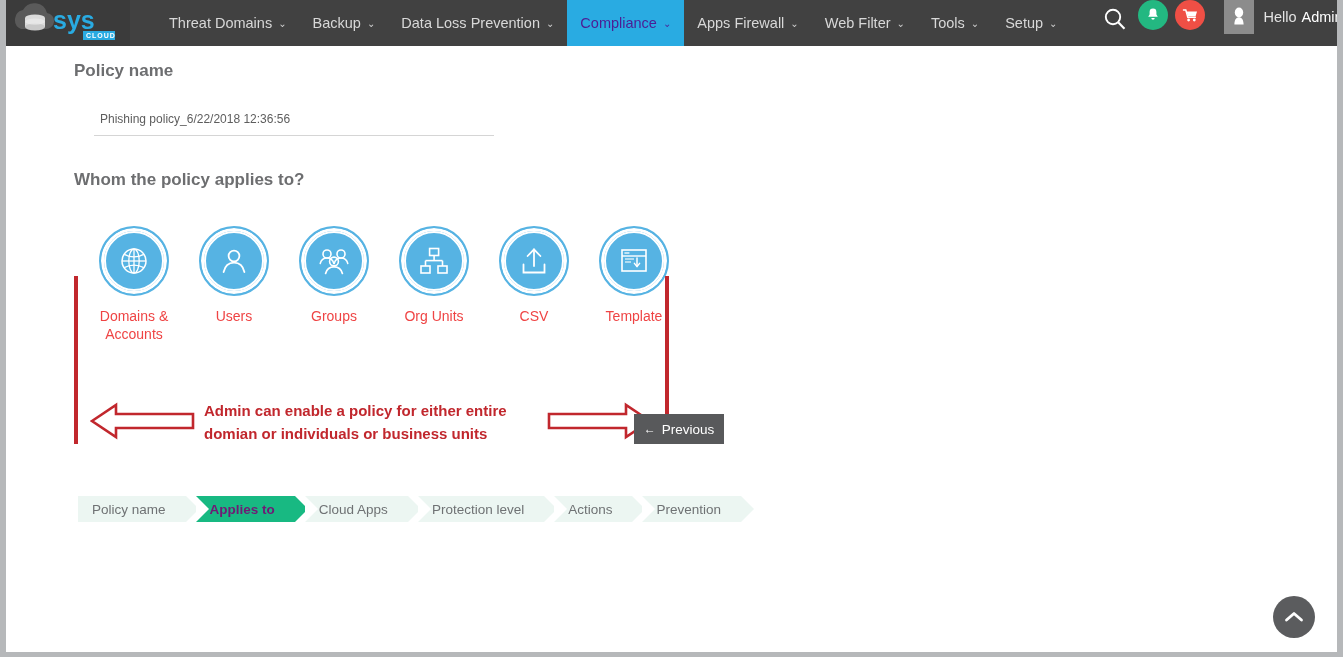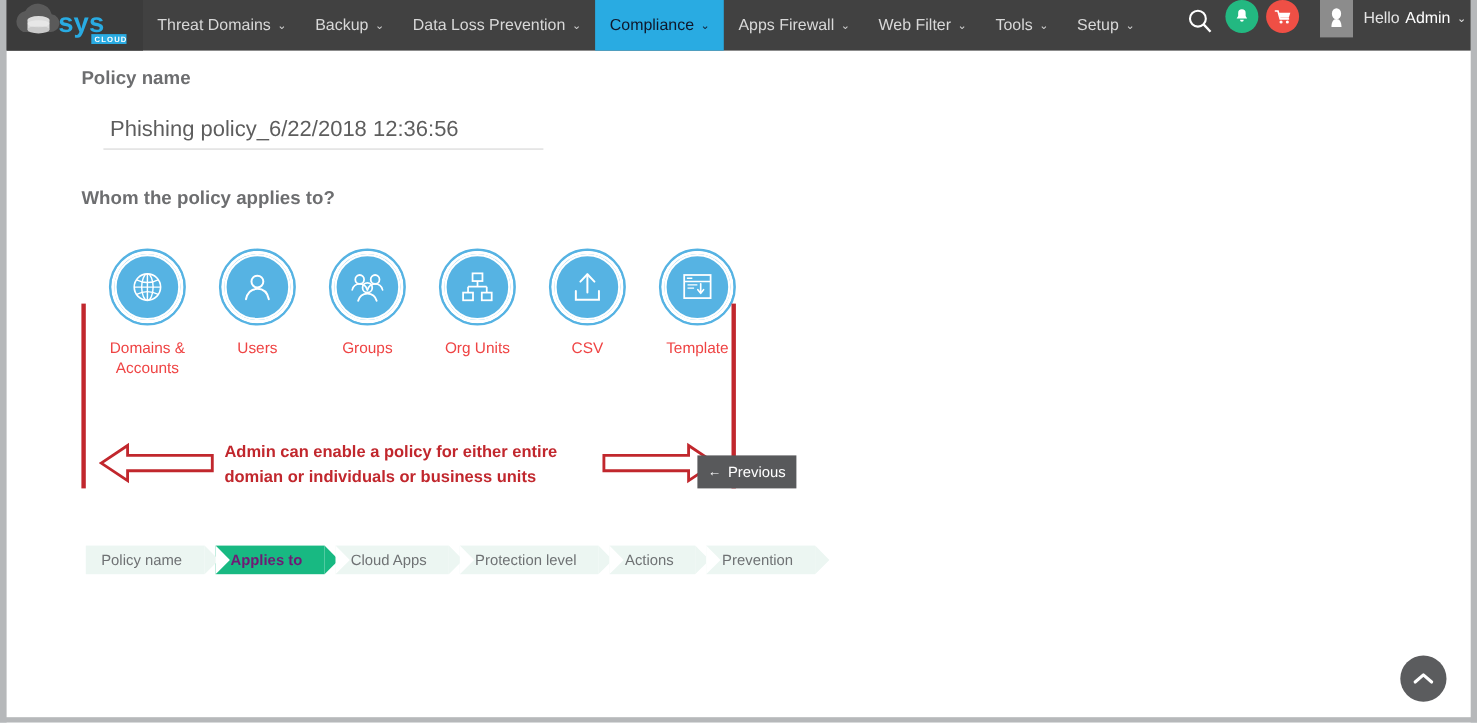--- a/index.html
+++ b/index.html
@@ -17,21 +17,21 @@
     border-left: 6px solid #b6b8ba;
     border-right: 6px solid #b6b8ba;
     border-bottom: 5px solid #b6b8ba;
   }
 
   
   .topnav {
     position: absolute; top: 0; left: -6px;
     width: 1343px; height: 46px;
     background: #414141;
-    display: flex; align-items: stretch;
+    display: flex; align-items: stretch; gap: 26px;
   }
   .logo-wrap {
     width: 130px; height: 46px;
     background: #3b3b3b;
     display: flex; align-items: center; justify-content: center;
     position: relative;
     flex: 0 0 130px;
   }
   .logo-svg { display:block; }
 
@@ -40,21 +40,21 @@
     display: flex; align-items: center;
     padding: 0 13px;
     color: #d8d8d8;
     font-size: 14.5px;
     white-space: nowrap;
     cursor: pointer;
   }
   .navitem .caret { margin-left: 6px; font-size: 10px; opacity: .95; display:inline-block; }
   .navitem.active {
     background: #29abe2;
-    color: #0f172a;
+    color: #4c1d95;
   }
 
   .nav-right {
     margin-left: auto;
     display: flex; align-items: flex-start;
     padding-right: 10px;
     gap: 0;
   }
   .icon-btn { cursor: pointer; display: flex; align-items: center; justify-content: center; }
   .searchbtn { width: 38px; height: 38px; margin-right: 4px; }
@@ -89,21 +89,21 @@
   #lbl-applies-to  { left: 68px; top: 124px; }
 
   .name-input {
     position: absolute;
     left: 88px; top: 60px;
     width: 400px; height: 30px;
     border: none; outline: none;
     border-bottom: 1px solid #d5d5d5;
     background: transparent;
     font-family: "Liberation Sans", sans-serif;
-    font-size: 20px;
+    font-size: 12px;
     color: #5d5d5d;
     padding: 0 0 4px 6px;
   }
 
   
   .icon-row {
     position: absolute; left: 78px; top: 180px;
     display: flex; align-items: flex-start;
   }
   .icon-cell {

